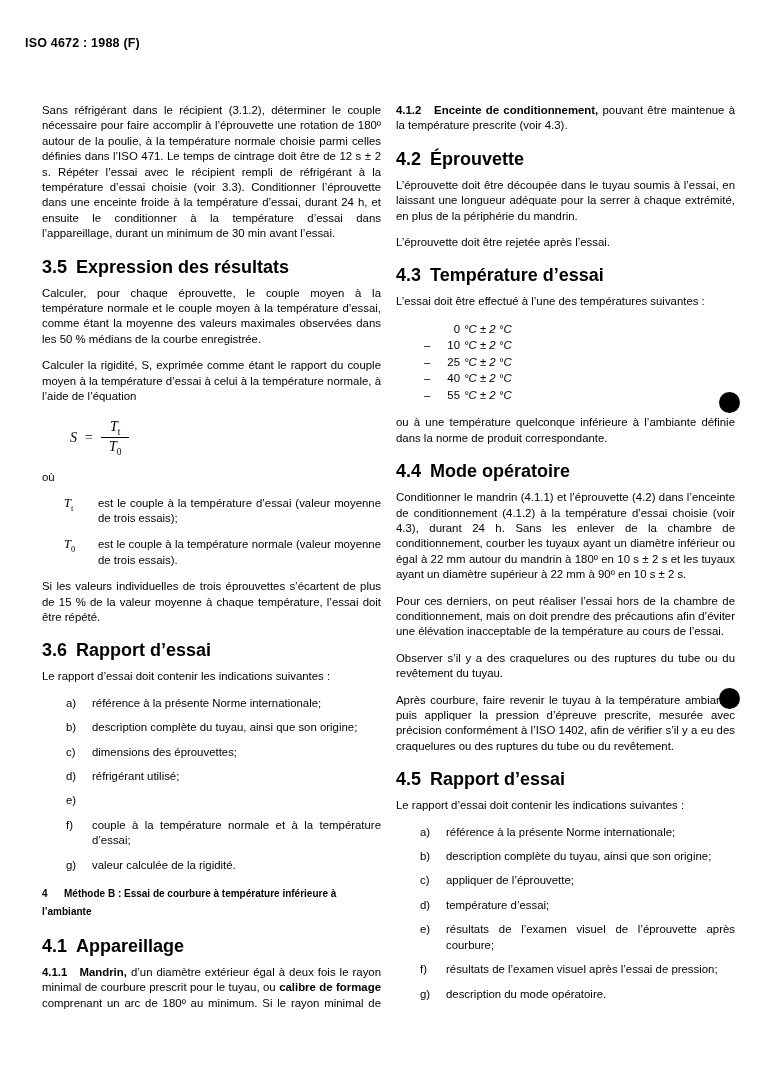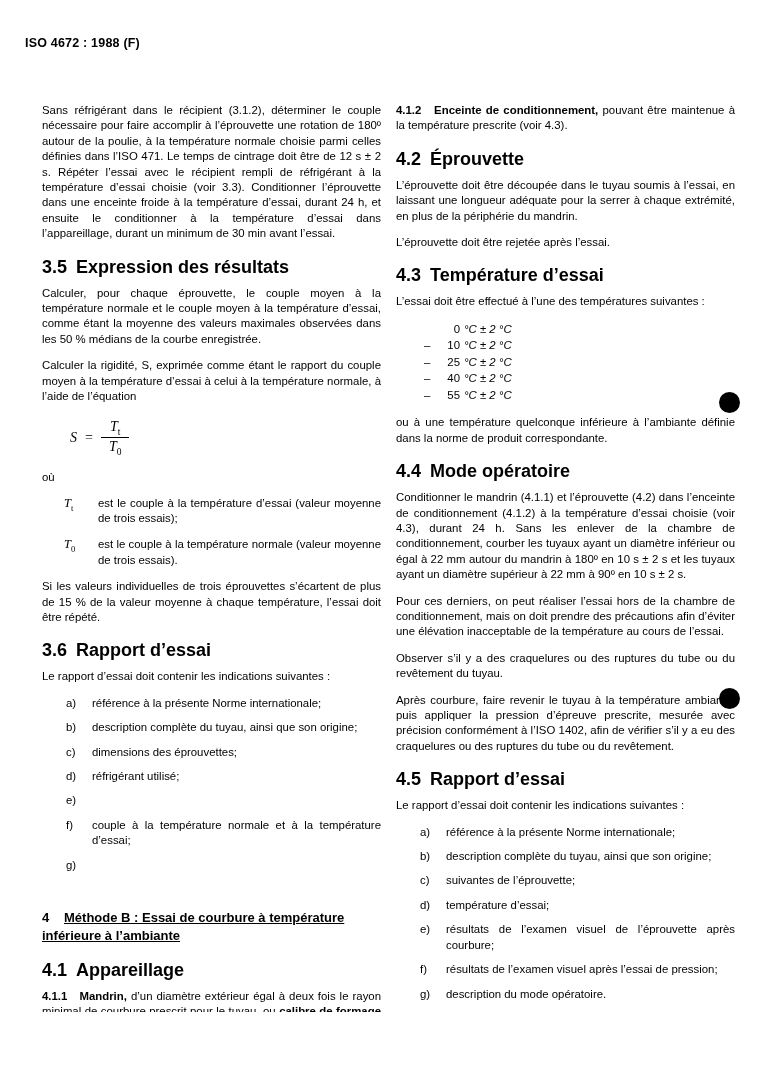--- a/index.html
+++ b/index.html
@@ -51,25 +51,24 @@
     margin: 17px 0 11px 0;
     font-size: 18px;
     font-weight: bold;
     line-height: 16px;
   }
   h2.sec .num {
     display: inline-block;
     min-width: 34px;
   }
   h1.bigsec {
-    margin: 36px 0 14px 0;
-    font-size: 13px;
+    margin: 12px 0 14px 0;
+    font-size: 10px;
     font-weight: bold;
     line-height: 18px;
-    text-decoration: underline;
   }
   h1.bigsec .num {
     display: inline-block;
     min-width: 22px;
   }
   .tight-top { margin-top: 0; }
   .formula {
     margin: 14px 0 13px 28px;
     font-family: "Liberation Serif", serif;
     font-style: italic;
@@ -253,20 +252,21 @@
           </li>
         <li>
             <span class="mark">e)</span>
           </li>
         <li>
             <span class="mark">f)</span>
             <span class="body">couple à la température normale et à la température d’essai;</span>
           </li>
         <li>
             <span class="mark">g)</span>
+            <span class="body">valeur calculée de la rigidité.</span>
           </li>
       </ul>
 
       <h1 class="bigsec">
         <span class="num">4</span><span>Méthode B : Essai de courbure à température inférieure à l’ambiante</span>
       </h1>
 
       <h2 class="sec">
         <span class="num">4.1</span><span>Appareillage</span>
       </h2>
@@ -342,21 +342,21 @@
         <li>
             <span class="mark">a)</span>
             <span class="body">référence à la présente Norme internationale;</span>
           </li>
         <li>
             <span class="mark">b)</span>
             <span class="body">description complète du tuyau, ainsi que son origine;</span>
           </li>
         <li>
             <span class="mark">c)</span>
-            <span class="body">suivantes de l’éprouvette;</span>
+            <span class="body">appliquer de l’éprouvette;</span>
           </li>
         <li>
             <span class="mark">d)</span>
             <span class="body">température d’essai;</span>
           </li>
         <li>
             <span class="mark">e)</span>
             <span class="body">résultats de l’examen visuel de l’éprouvette après courbure;</span>
           </li>
         <li>

